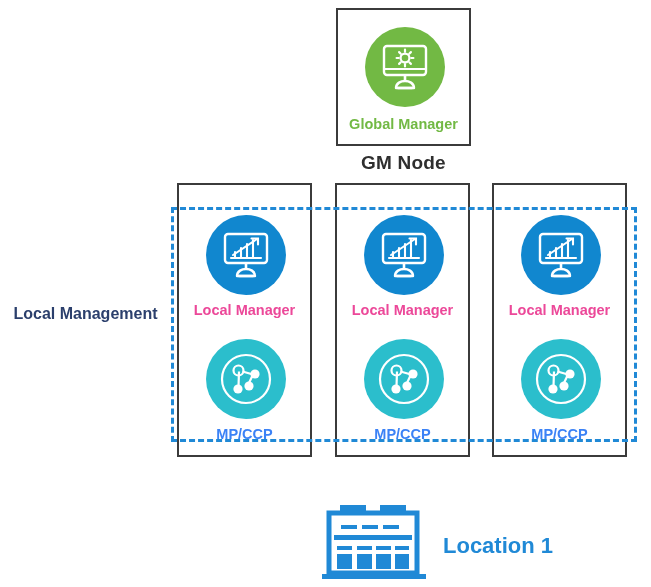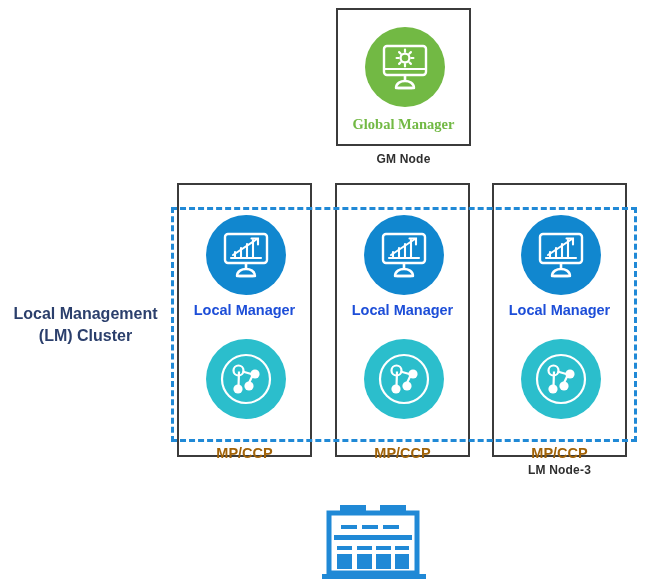--- a/index.html
+++ b/index.html
@@ -21,21 +21,21 @@
   
   .node-box {
     position: absolute;
     border: 2px solid #3b3b3b;
     background: #ffffff;
     box-sizing: border-box;
   }
   .node-caption {
     position: absolute;
     text-align: center;
-    font-size: 12px;
+    font-size: 19px;
     font-weight: bold;
     color: #2f2f2f;
     letter-spacing: 0.2px;
     white-space: nowrap;
   }
 
   
   .circle {
     position: absolute;
     border-radius: 50%;
@@ -45,23 +45,23 @@
   }
   .circle svg { display: block; }
 
   .role-label {
     position: absolute;
     text-align: center;
     font-size: 14.5px;
     font-weight: bold;
     white-space: nowrap;
   }
-  .role-gm    { color: #72b944; font-family: Liberation Serif, serif; }
-  .role-lm    { color: #1d4ed8; }
-  .role-mpccp { color: #a16207; margin-top: 19px; }
+  .role-gm    { color: #72b944; }
+  .role-lm    { color: #ec4899; }
+  .role-mpccp { color: #3b82f6; }
 
   
   #cluster-box {
     position: absolute;
     border: 3px dashed #2089d6;
     box-sizing: border-box;
     background: transparent;
     pointer-events: none;
   }
   #cluster-label {
@@ -226,27 +226,25 @@
         <circle cx="20.5" cy="19.5" r="5" fill="none" stroke="#ffffff" stroke-width="2.2"></circle>
         <circle cx="37" cy="23" r="4.6" fill="#ffffff"></circle>
         <circle cx="31" cy="35" r="4.6" fill="#ffffff"></circle>
         <circle cx="20" cy="38" r="4.6" fill="#ffffff"></circle>
       </svg>
     </div>
 
     <div class="role-label role-mpccp" style="left:0; right:0; top:241px;">MP/CCP</div>
   </div>
 
-  <div class="node-caption" style="left:492px; top:463px; width:135px;">LM Node-3</div>
 
   <div id="cluster-box" style="left:171px; top:207px; width:466px; height:235px;"></div>
 
   <div id="cluster-label" style="left:8px; top:303px; width:155px;">
     <div>Local Management</div>
-    <div>(LM) Cluster</div>
   </div>
 
   <div id="building-icon" style="left:322px; top:503px; width:104px; height:80px;">
     <svg width="104" height="80" viewBox="0 0 104 80" aria-hidden="true">
 
       <rect x="18" y="2" width="26" height="9" fill="#2089d6"></rect>
       <rect x="58" y="2" width="26" height="9" fill="#2089d6"></rect>
 
       <rect x="7" y="10" width="88" height="60" fill="none" stroke="#2089d6" stroke-width="5"></rect>
 
@@ -269,14 +267,15 @@
         <rect x="15" y="51" width="15" height="15"></rect>
         <rect x="35" y="51" width="15" height="15"></rect>
         <rect x="54" y="51" width="15" height="15"></rect>
         <rect x="73" y="51" width="14" height="15"></rect>
       </g>
 
       <rect x="0" y="71" width="104" height="5" fill="#2089d6"></rect>
     </svg>
   </div>
 
+  <div id="location-label" style="left:443px; top:533px;">Location 1</div>
 
 </div>
 
 </body></html>

